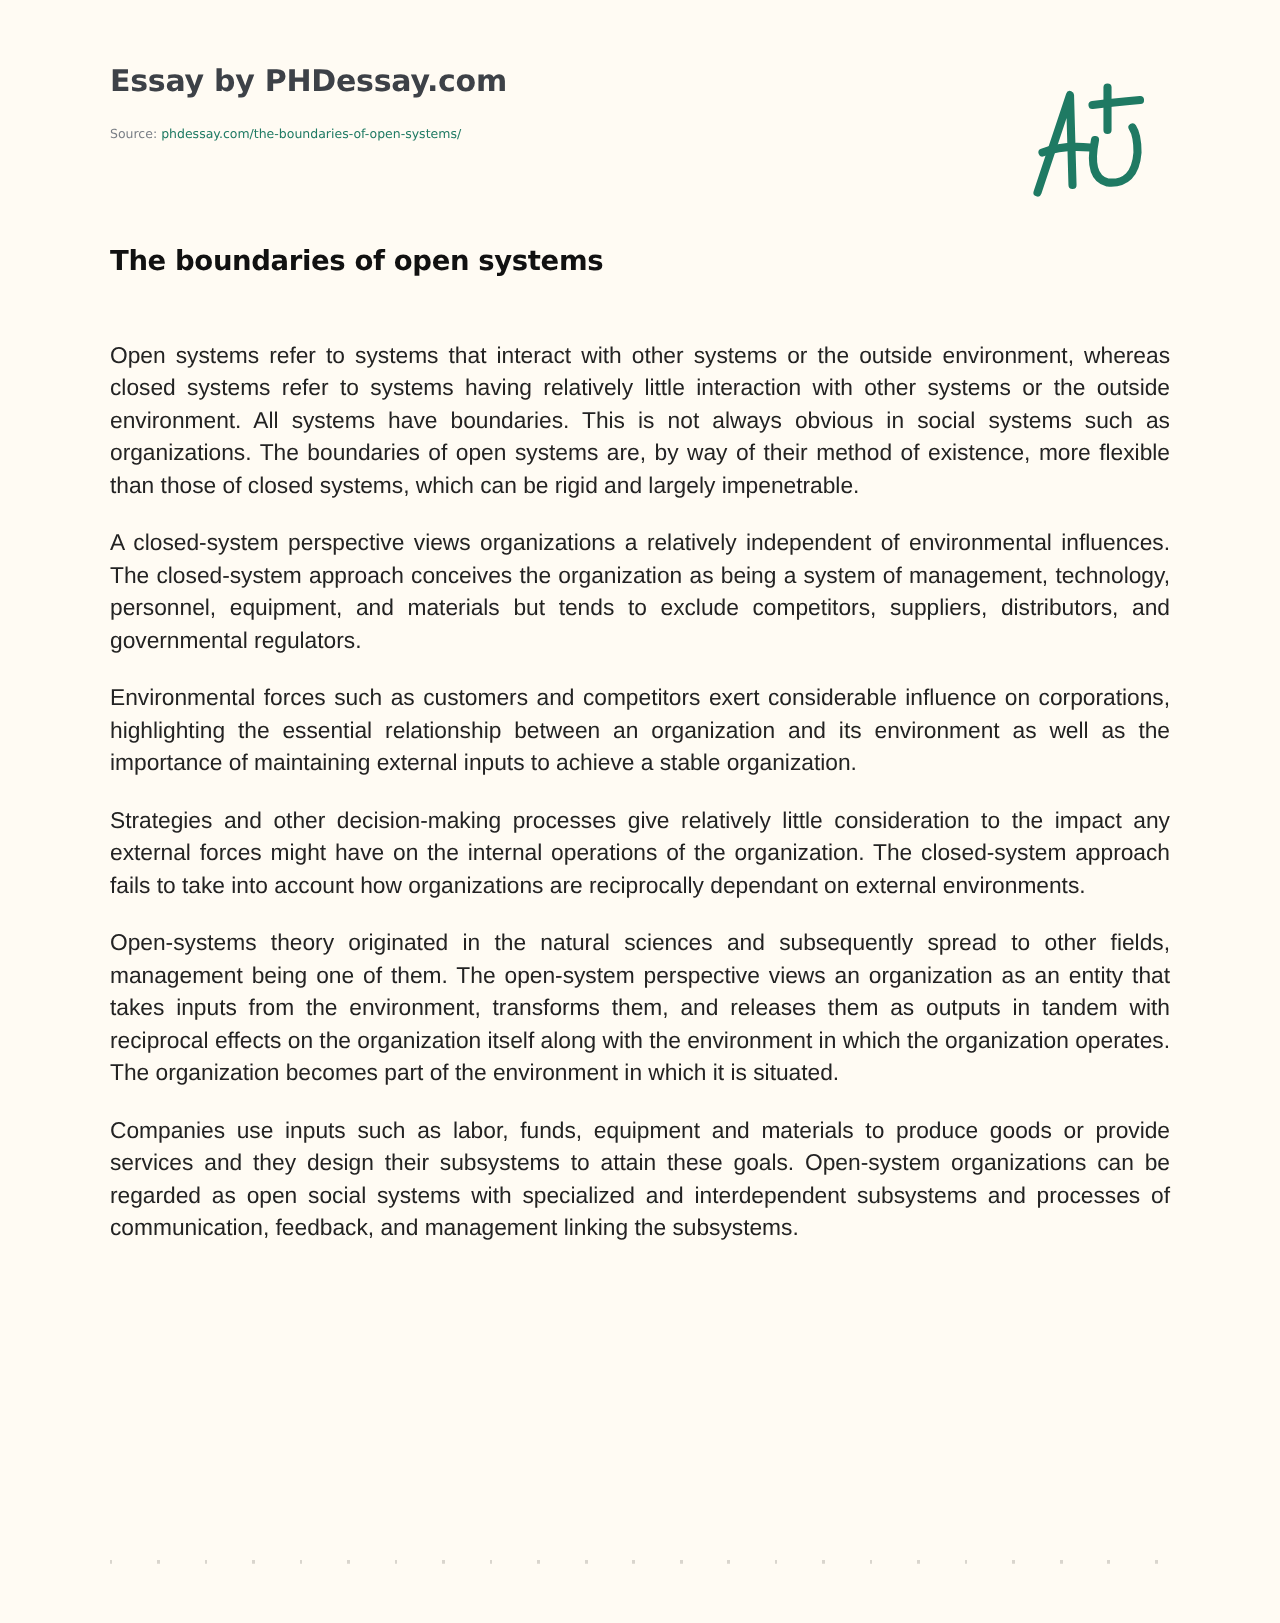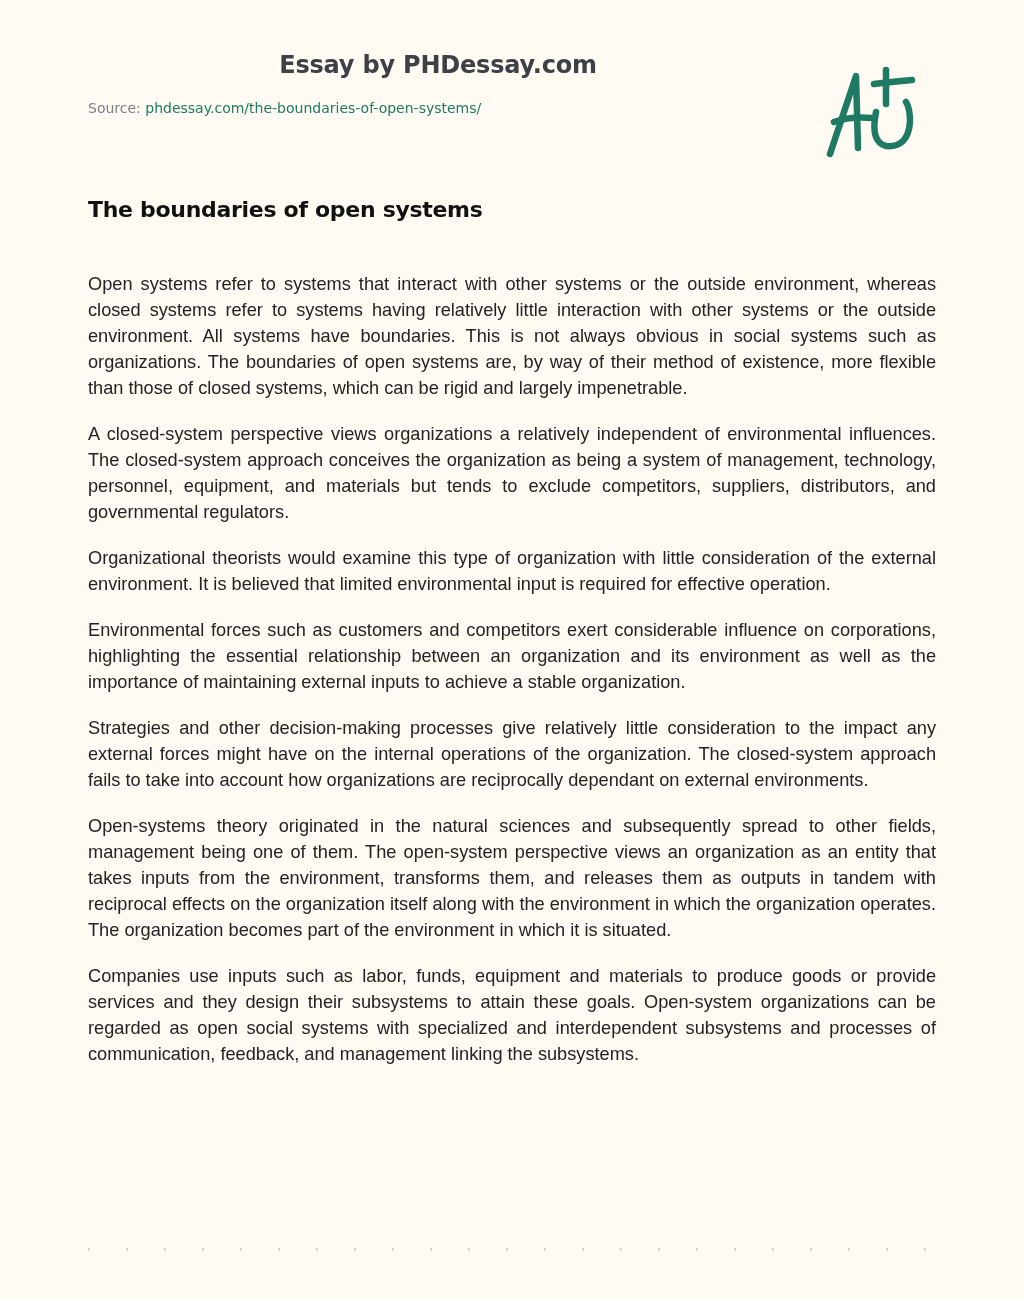--- a/index.html
+++ b/index.html
@@ -22,25 +22,24 @@
       width: 700px;
     }
     .site-title {
       font-family: "DejaVu Sans", sans-serif;
       font-size: 24px;
       font-weight: bold;
       color: #3d4147;
       margin: 0;
       line-height: 34px;
       letter-spacing: -0.2px;
-      text-align: center;
     }
     .source-line {
       margin-top: 16px;
-      font-size: 14px;
+      font-size: 10px;
       line-height: 20px;
       color: #7a7f86;
     }
     .source-link {
       color: #1f7a63;
       text-decoration: none;
     }
     .logo {
       position: absolute;
       left: 820px;
@@ -112,21 +111,20 @@
 
     <path d="M56 50 Q50 80 66 84 Q88 86 90 60 Q90 46 86 40"></path>
   </svg>
 </div>
 
 <h1 class="title">The boundaries of open systems</h1>
 
 <div class="content">
   <p>Open systems refer to systems that interact with other systems or the outside environment, whereas closed systems refer to systems having relatively little interaction with other systems or the outside environment. All systems have boundaries. This is not always obvious in social systems such as organizations. The boundaries of open systems are, by way of their method of existence, more flexible than those of closed systems, which can be rigid and largely impenetrable.</p>
   <p>A closed-system perspective views organizations a relatively independent of environmental influences. The closed-system approach conceives the organization as being a system of management, technology, personnel, equipment, and materials but tends to exclude competitors, suppliers, distributors, and governmental regulators.</p>
-  <p>Organizational theorists would examine this type of organization with little consideration of the external environment. It is believed that limited environmental input is required for effective operation.</p>
   <p>Environmental forces such as customers and competitors exert considerable influence on corporations, highlighting the essential relationship between an organization and its environment as well as the importance of maintaining external inputs to achieve a stable organization.</p>
   <p>Strategies and other decision-making processes give relatively little consideration to the impact any external forces might have on the internal operations of the organization. The closed-system approach fails to take into account how organizations are reciprocally dependant on external environments.</p>
   <p>Open-systems theory originated in the natural sciences and subsequently spread to other fields, management being one of them. The open-system perspective views an organization as an entity that takes inputs from the environment, transforms them, and releases them as outputs in tandem with reciprocal effects on the organization itself along with the environment in which the organization operates. The organization becomes part of the environment in which it is situated.</p>
   <p>Companies use inputs such as labor, funds, equipment and materials to produce goods or provide services and they design their subsystems to attain these goals. Open-system organizations can be regarded as open social systems with specialized and interdependent subsystems and processes of communication, feedback, and management linking the subsystems.</p>
 </div>
 
 <div class="clip-wrap">
   <div class="ghost"></div>
 </div>
 

